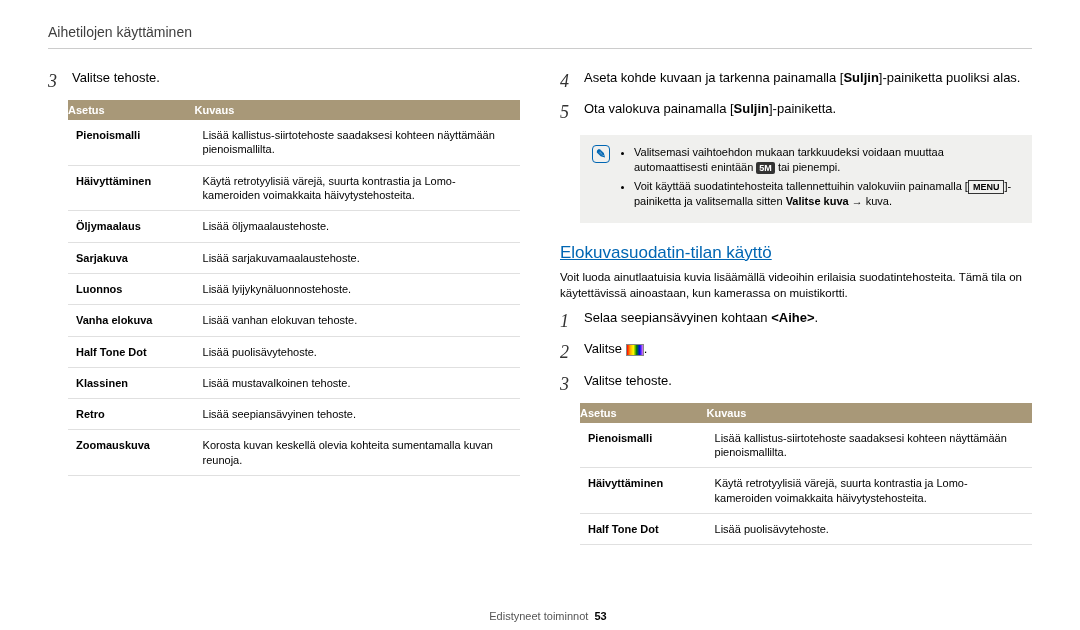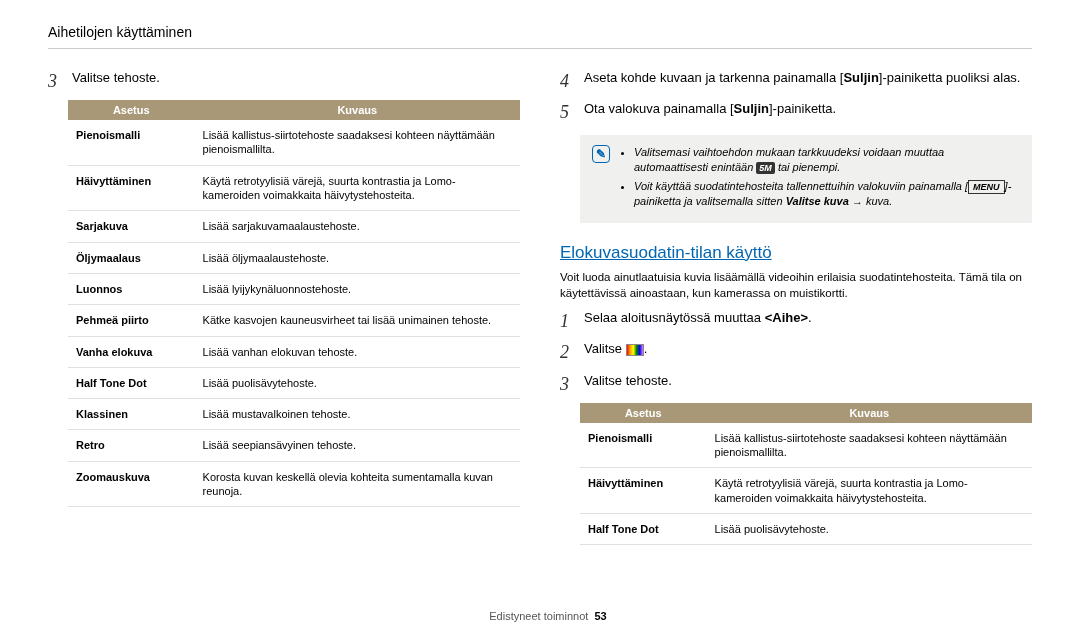--- a/index.html
+++ b/index.html
@@ -8,21 +8,21 @@
     background: #fff;
     width: 1080px;
     height: 630px;
     font-size: 12px;
     color: #000;
     padding: 24px 48px 10px 48px;
     position: relative;
   }
   .top-header {
     font-size: 14px;
-    color: #000000;
+    color: #404040;
     border-bottom: 1px solid #ccc;
     padding-bottom: 8px;
     margin-bottom: 14px;
   }
   .columns {
     display: flex;
     gap: 40px;
   }
   .col {
     flex: 1;
@@ -47,21 +47,21 @@
   table {
     width: 100%;
     border-collapse: collapse;
     margin-top: 4px;
     margin-left: 20px;
     width: calc(100% - 20px);
   }
   th {
     background: #a89878;
     color: #fff;
-    text-align: center;
+    text-align: left;
     font-weight: bold;
     padding: 4px 0;
     font-size: 11px;
   }
   td {
     border-bottom: 1px solid #e0e0e0;
     padding: 8px 8px;
     vertical-align: top;
     font-size: 11px;
     line-height: 1.3;
@@ -101,21 +101,20 @@
     display: flex;
     align-items: center;
     justify-content: center;
     font-weight: bold;
     font-size: 12px;
     flex-shrink: 0;
   }
   .note-box ul {
     list-style: disc;
     padding-left: 14px;
-    font-style: italic;
   }
   .note-box li { margin-bottom: 4px; line-height: 1.35; }
   .bold { font-weight: bold; }
   .footer {
     position: absolute;
     left: 16px; right: 0;
     bottom: 8px;
     text-align: center;
     font-size: 11px;
     color: #555;
@@ -172,34 +171,30 @@
       <tbody>
         <tr>
             <td>Pienoismalli</td>
             <td>Lisää kallistus-siirtotehoste saadaksesi kohteen näyttämään pienoismallilta.</td>
           </tr>
         <tr>
             <td>Häivyttäminen</td>
             <td>Käytä retrotyylisiä värejä, suurta kontrastia ja Lomo-kameroiden voimakkaita häivytystehosteita.</td>
           </tr>
         <tr>
+            <td>Öljymaalaus</td>
+            <td>Lisää öljymaalaustehoste.</td>
+          </tr>
+        <tr>
             <td>Sarjakuva</td>
             <td>Lisää sarjakuvamaalaustehoste.</td>
           </tr>
         <tr>
-            <td>Öljymaalaus</td>
-            <td>Lisää öljymaalaustehoste.</td>
-          </tr>
-        <tr>
             <td>Luonnos</td>
             <td>Lisää lyijykynäluonnostehoste.</td>
-          </tr>
-        <tr>
-            <td>Pehmeä piirto</td>
-            <td>Kätke kasvojen kauneusvirheet tai lisää unimainen tehoste.</td>
           </tr>
         <tr>
             <td>Vanha elokuva</td>
             <td>Lisää vanhan elokuvan tehoste.</td>
           </tr>
         <tr>
             <td>Half Tone Dot</td>
             <td>Lisää puolisävytehoste.</td>
           </tr>
         <tr>
@@ -243,21 +238,21 @@
         </li>
       </ul>
     </div>
 
     <div class="section-title">Elokuvasuodatin-tilan käyttö</div>
     <div class="section-intro">Voit luoda ainutlaatuisia kuvia lisäämällä videoihin erilaisia suodatintehosteita. Tämä tila on käytettävissä ainoastaan, kun kamerassa on muistikortti.</div>
 
     <div class="step-row">
       <div class="step-num">1</div>
       <div class="step-text">
-        <span>Selaa aloitusnäytössä muuttaa </span><span class="bold">&lt;Aihe&gt;</span><span>.</span>
+        <span>Selaa seepiansävyinen kohtaan </span><span class="bold">&lt;Aihe&gt;</span><span>.</span>
       </div>
     </div>
     <div class="step-row">
       <div class="step-num">2</div>
       <div class="step-text">
         <span>Valitse </span><span class="inline-icon"></span>.
       </div>
     </div>
     <div class="step-row">
       <div class="step-num">3</div>

